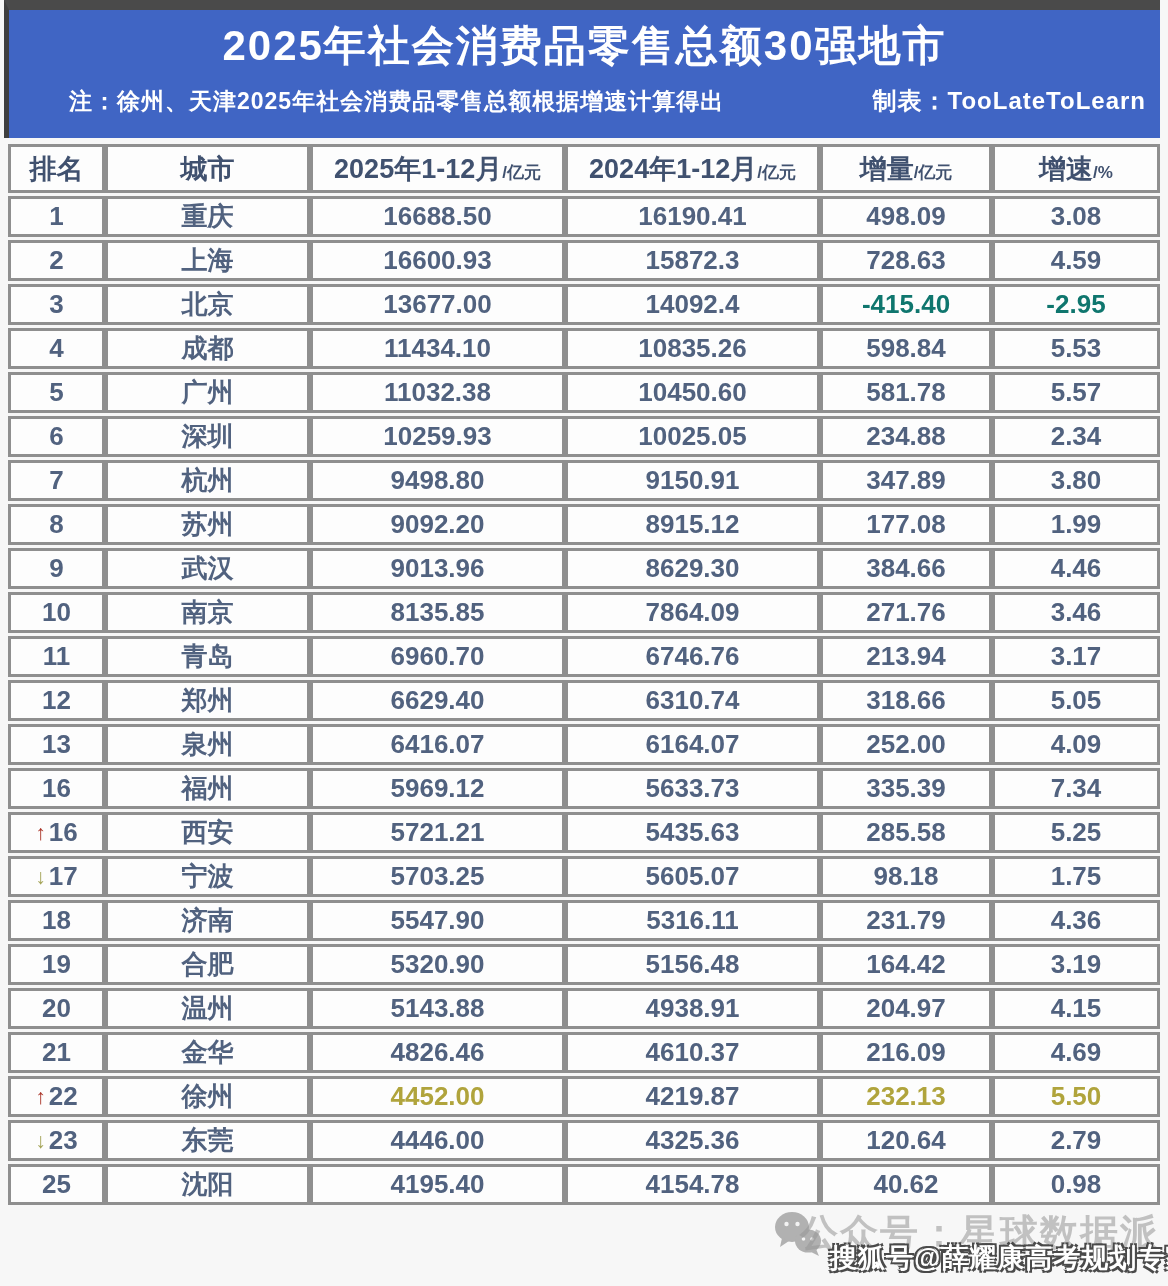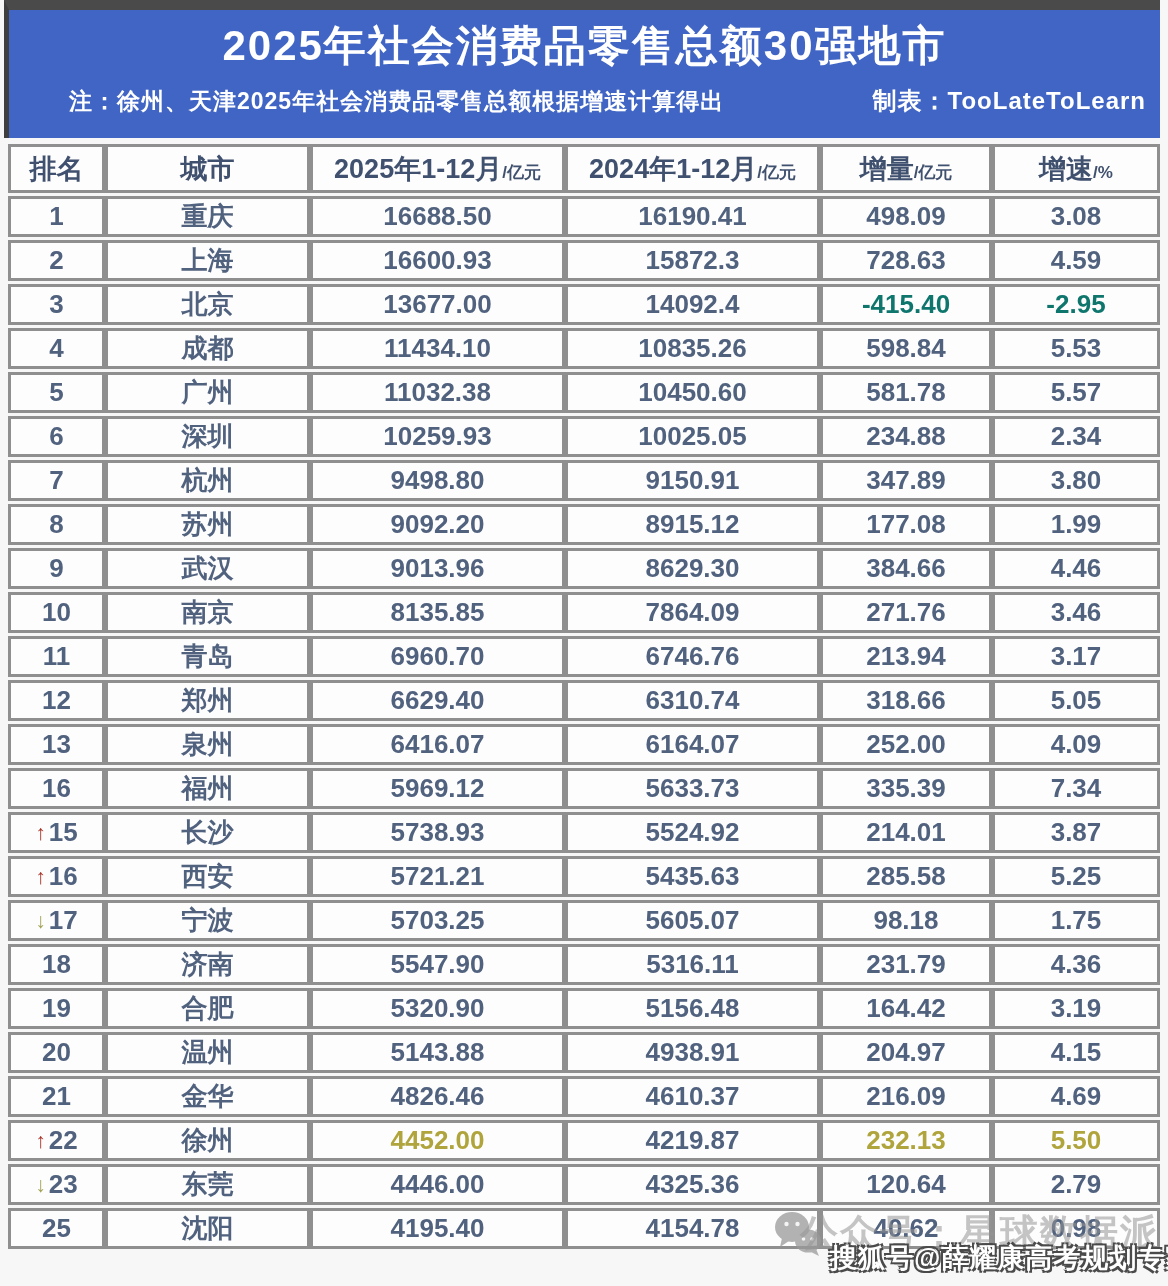--- a/index.html
+++ b/index.html
@@ -192,28 +192,20 @@
           <td>252.00</td>
           <td>4.09</td>
         </tr>
         <tr>
           <td><span>16</span></td>
           <td>福州</td>
           <td>5969.12</td>
           <td>5633.73</td>
           <td>335.39</td>
           <td>7.34</td>
-        </tr>
-        <tr>
-          <td><span class="arrow up">↑</span><span>15</span></td>
-          <td>长沙</td>
-          <td>5738.93</td>
-          <td>5524.92</td>
-          <td>214.01</td>
-          <td>3.87</td>
         </tr>
         <tr>
           <td><span class="arrow up">↑</span><span>16</span></td>
           <td>西安</td>
           <td>5721.21</td>
           <td>5435.63</td>
           <td>285.58</td>
           <td>5.25</td>
         </tr>
         <tr>

